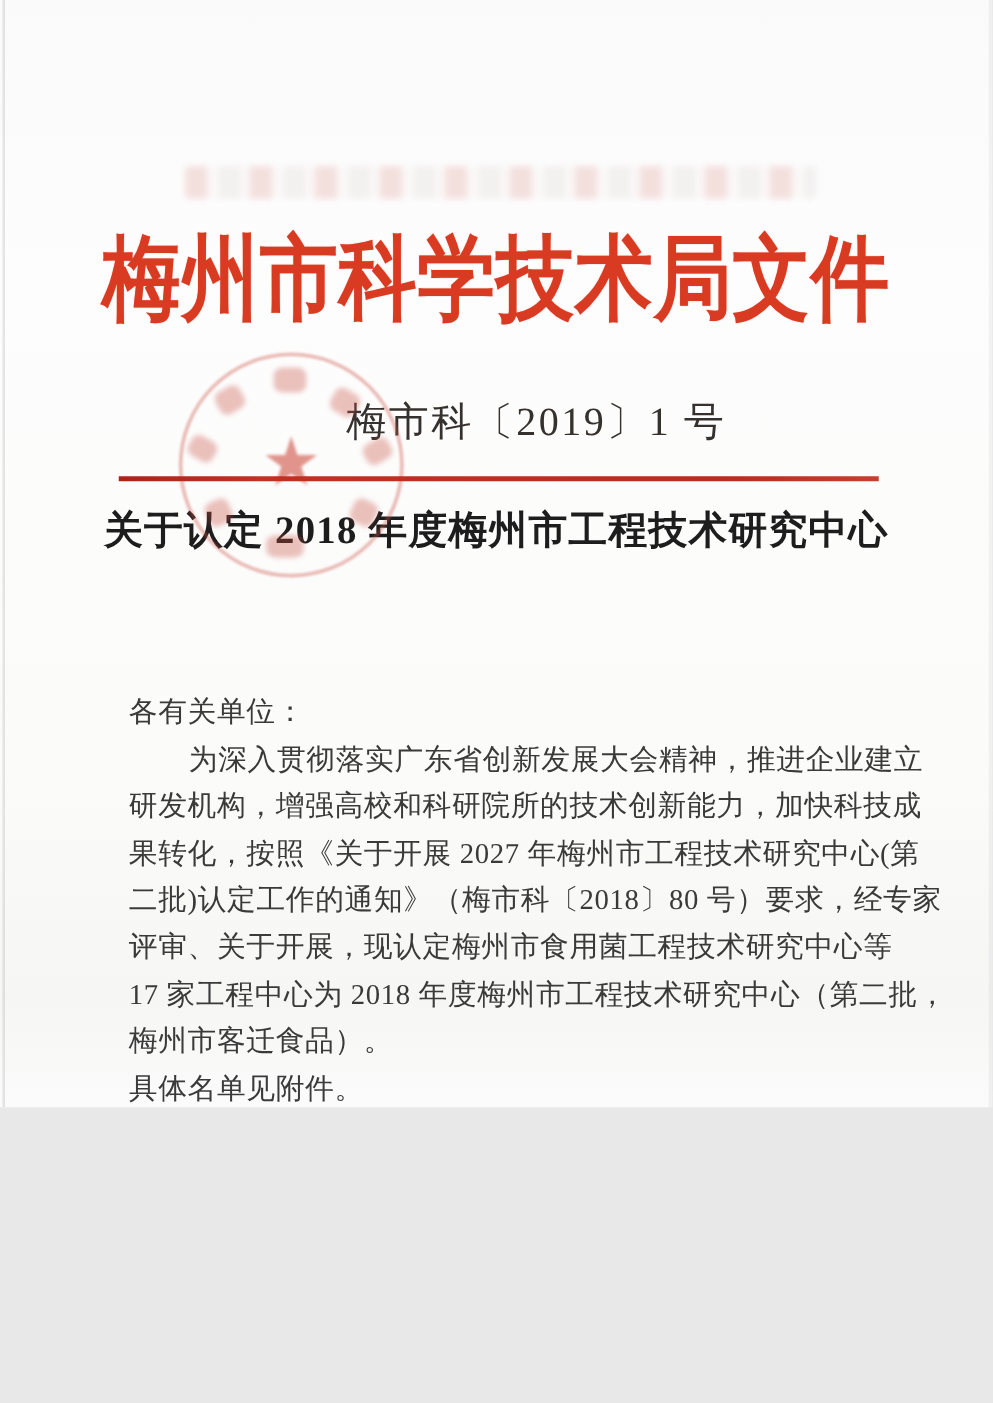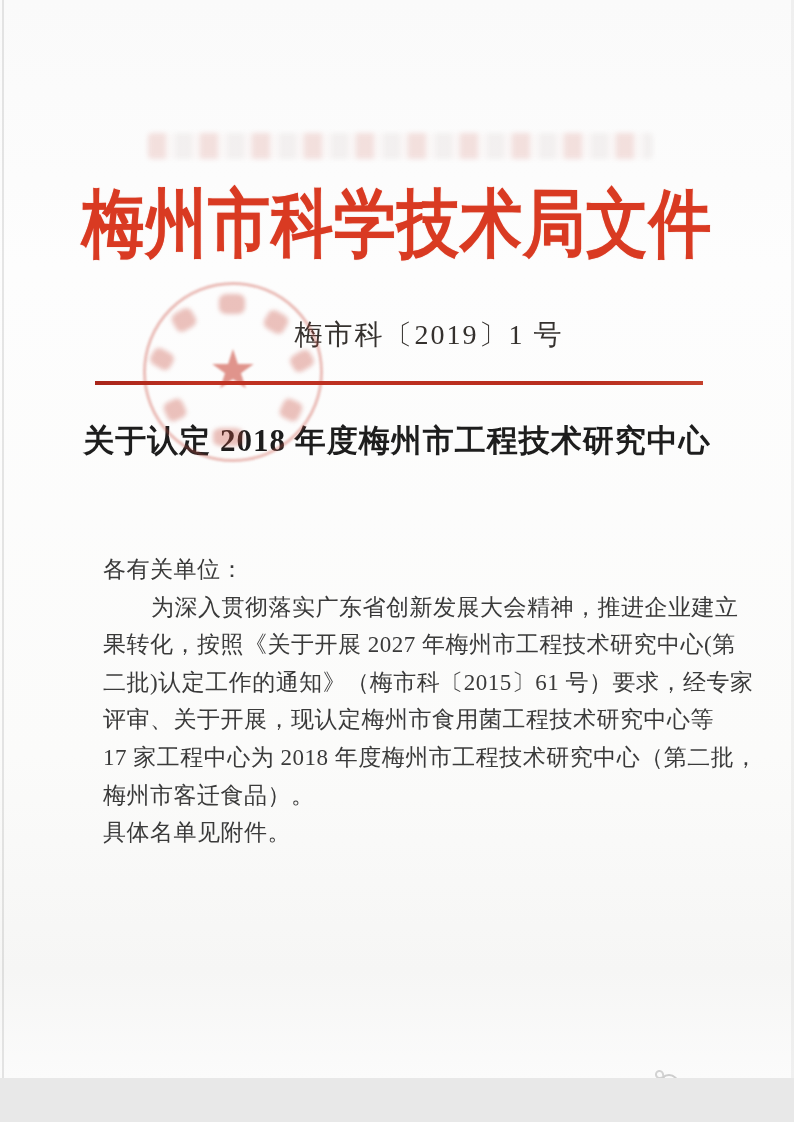--- a/index.html
+++ b/index.html
@@ -1,21 +1,21 @@
 <!DOCTYPE html>
 <html><head>
 <meta charset="utf-8">
 <style>
   html, body { margin: 0; padding: 0; background: #e8e8e8; }
   * { box-sizing: border-box; }
 
   .page {
     position: relative;
     width: 794px;
-    height: 1078px;
+    height: 886px;
     margin: 0 auto;
     background: linear-gradient(180deg, #fafafa 0%, #fdfdfd 25%, #fbfbfa 70%, #f6f6f5 90%, #fbfbfb 100%);
     overflow: hidden;
     font-family: "Liberation Serif", serif;
   }
 
   
   .scan-edge-left {
     position: absolute; left: 2px; top: 0; bottom: 0; width: 2px;
     background: rgba(120,120,120,0.18);
@@ -49,21 +49,21 @@
     transform: scaleX(0.84);
     transform-origin: 50% 50%;
     white-space: nowrap;
     text-shadow: 0 0 1px rgba(217,58,34,0.6);
   }
 
   .doc-number {
     position: absolute; left: 0; top: 316px; width: 100%;
     text-align: center;
     color: #35312e;
-    font-size: 28px;
+    font-size: 32px;
     letter-spacing: 2px;
     padding-left: 64px; 
   }
 
   .red-rule {
     position: absolute; left: 95px; top: 381px; width: 608px; height: 4px;
     background: linear-gradient(90deg, #a8251a, #c03222 18%, #b82d1e 80%, #c4402c);
     z-index: 3;
   }
 
@@ -86,21 +86,21 @@
     filter: blur(1.2px);
   }
   .seal-blob {
     position: absolute;
     background: rgba(200,75,62,0.34);
     border-radius: 30%;
     filter: blur(2.2px);
   }
 
   .doc-title {
-    position: absolute; left: 47px; top: 419px; width: 700px;
+    position: absolute; left: 47px; top: 402px; width: 700px;
     text-align: center;
     color: #1d1d1d;
     font-weight: 700;
     font-size: 31px;
     line-height: 44px;
     letter-spacing: 1px;
   }
 
   .body-block {
     position: absolute; left: 103px; top: 551px; width: 614px;
@@ -174,22 +174,23 @@
   <div class="red-rule"></div>
 
   <div class="doc-title">
     <div>关于认定 2018 年度梅州市工程技术研究中心</div>
   </div>
 
   <div class="body-block">
     <div class="line">各有关单位：</div>
     <div>
         <div class="line indent">为深入贯彻落实广东省创新发展大会精神，推进企业建立</div>
+        <div class="line">研发机构，增强高校和科研院所的技术创新能力，加快科技成</div>
         <div class="line">果转化，按照《关于开展 2027 年梅州市工程技术研究中心(第</div>
-        <div class="line">二批)认定工作的通知》（梅市科〔2015〕61 号）要求，经专家</div>
+        <div class="line">二批)认定工作的通知》（梅市科〔2018〕80 号）要求，经专家</div>
         <div class="line">评审、关于开展，现认定梅州市食用菌工程技术研究中心等</div>
         <div class="line">17 家工程中心为 2018 年度梅州市工程技术研究中心（第二批，</div>
         <div class="line">梅州市客迁食品）。</div>
         <div class="line">具体名单见附件。</div>
       </div>
   </div>
 
   <div class="watermark">
     <div class="wm-icon">
       <div class="ear"></div>

